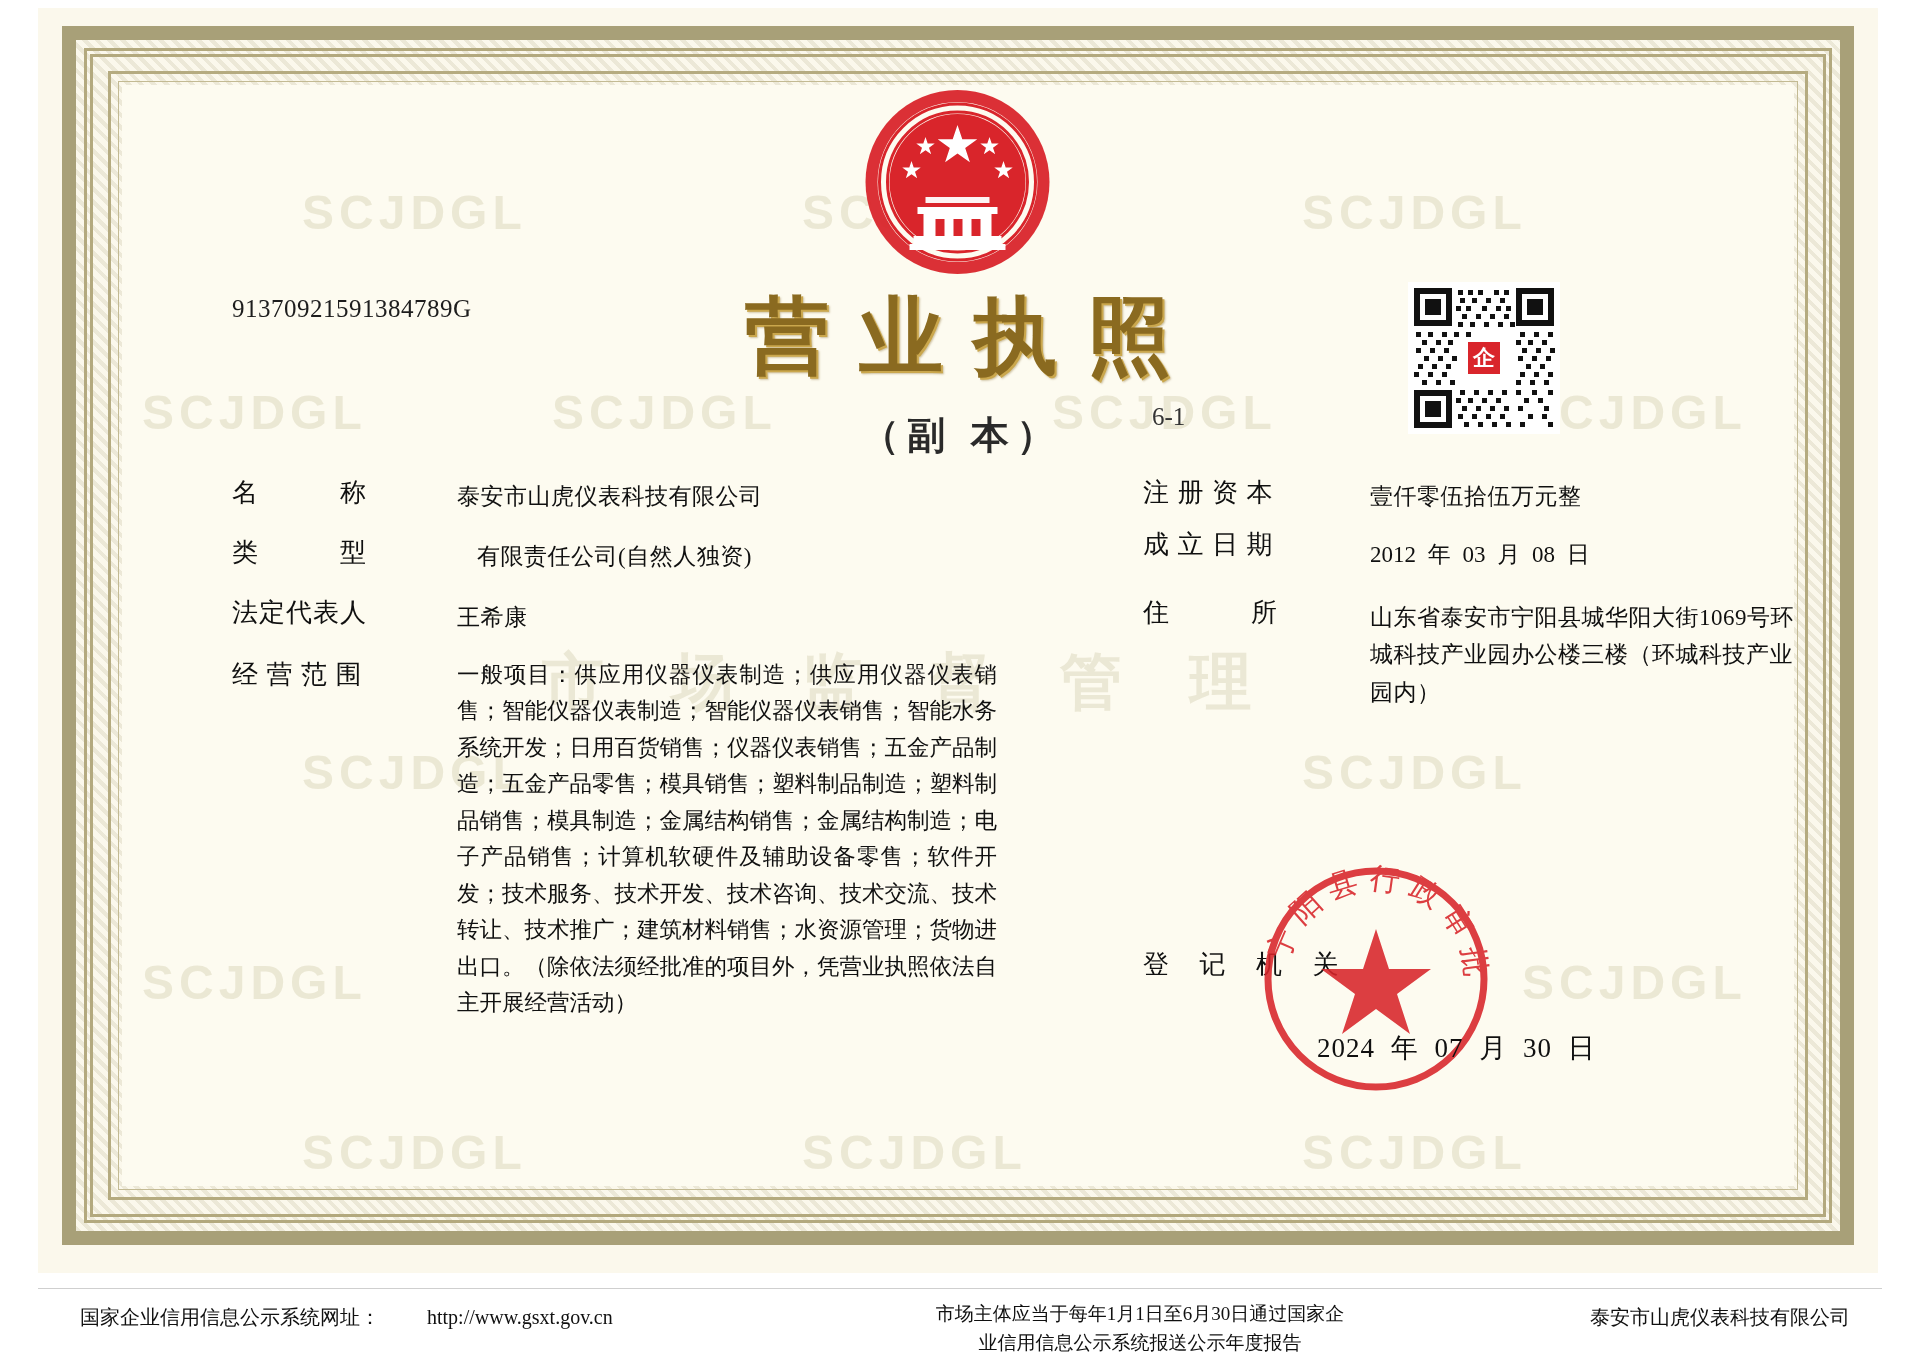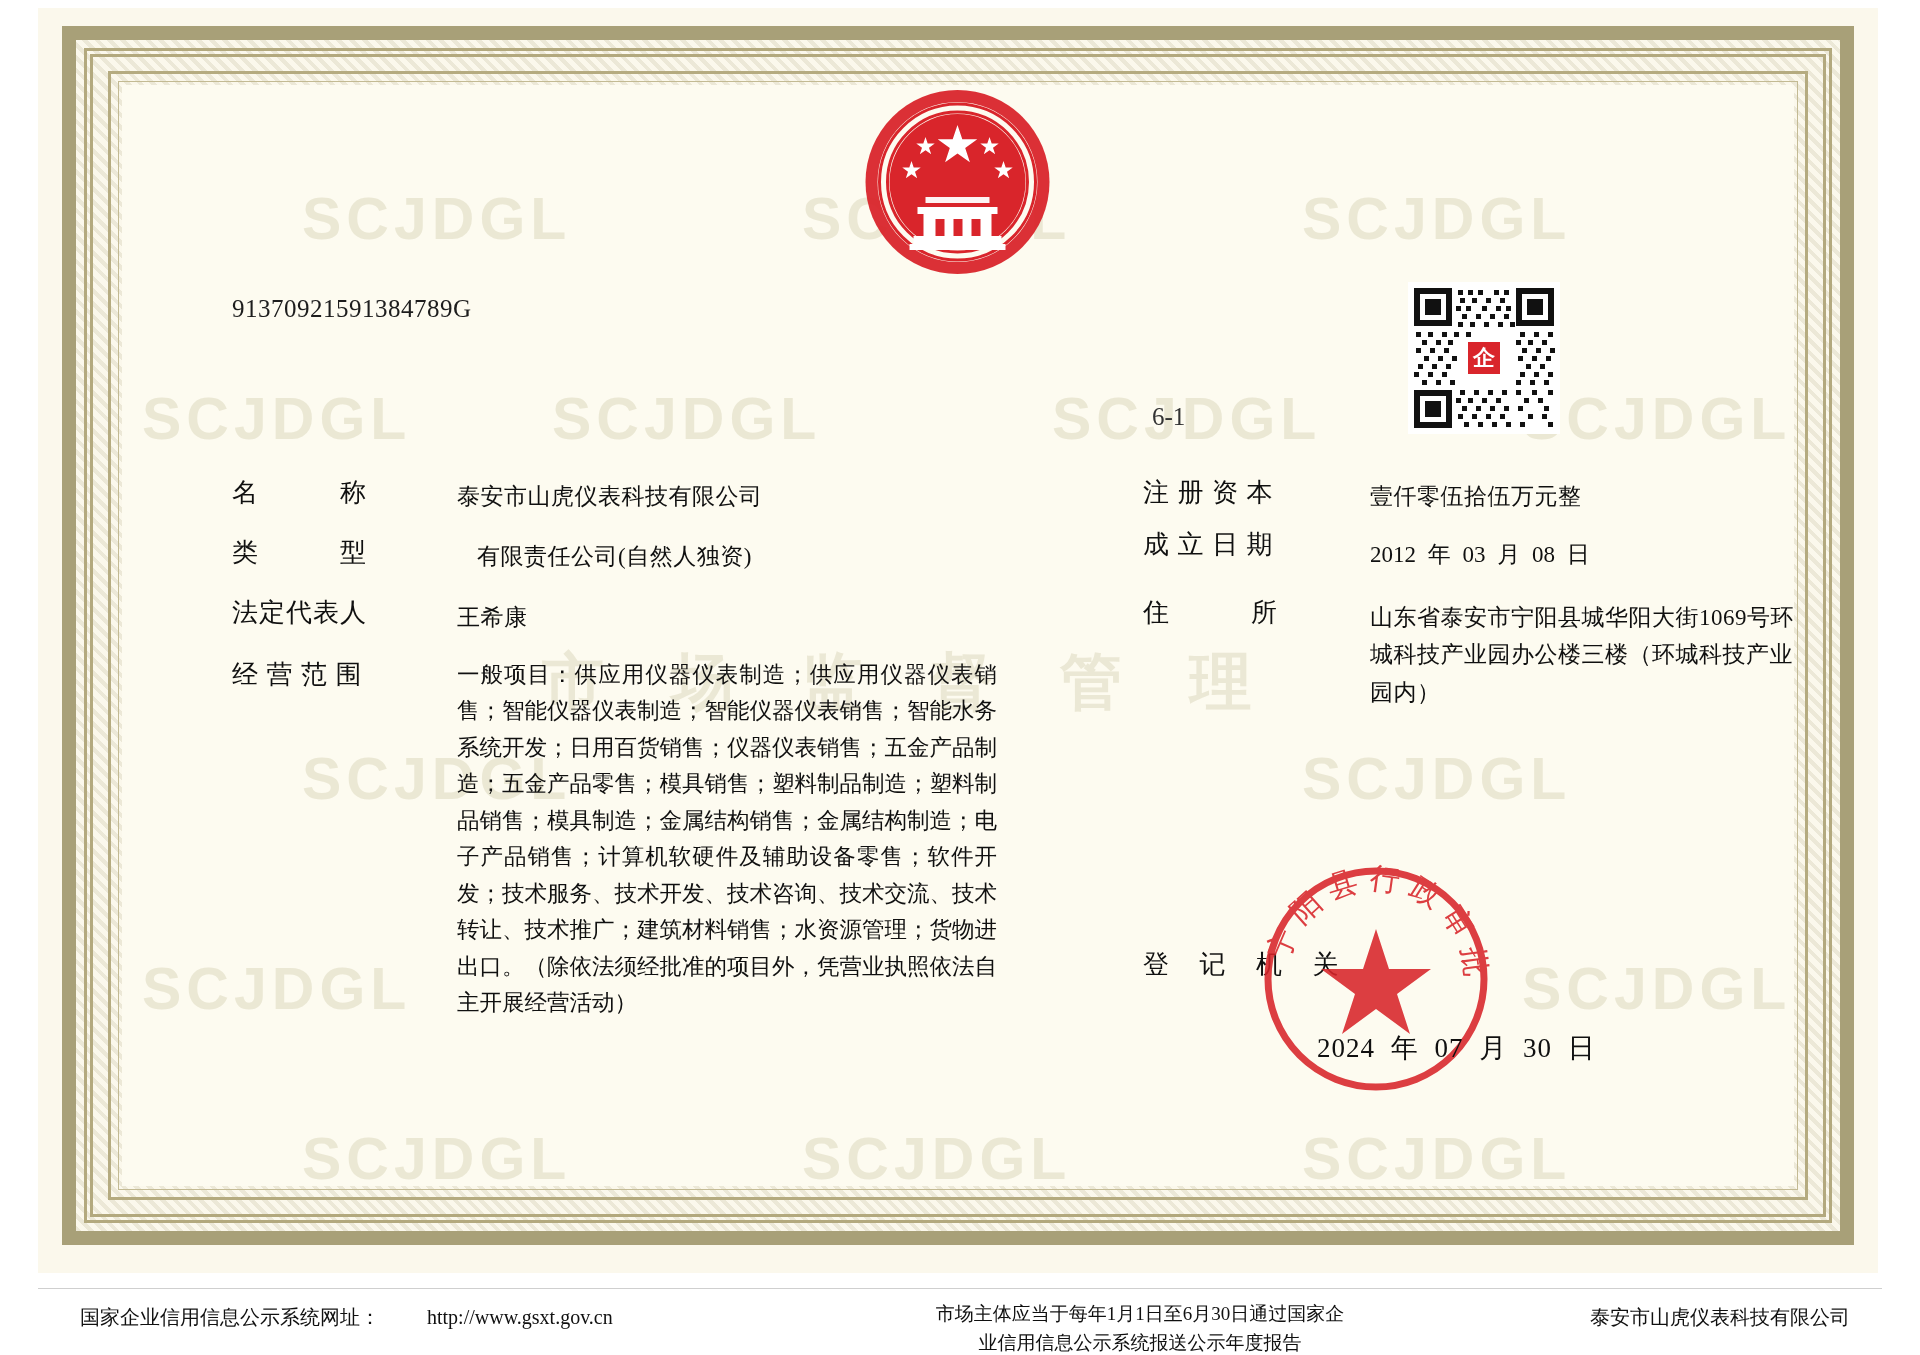--- a/index.html
+++ b/index.html
@@ -75,21 +75,21 @@
     box-sizing: border-box;
     overflow: hidden;
   }
 
   
   .watermark {
     position: absolute;
     color: rgba(196, 188, 150, 0.30);
     font-family: "Liberation Sans", sans-serif;
     font-weight: bold;
-    font-size: 59px;
+    font-size: 48px;
     letter-spacing: 5px;
     white-space: nowrap;
     user-select: none;
   }
   .wm-big {
     position: absolute;
     color: rgba(200, 192, 156, 0.32);
     font-size: 62px;
     font-weight: bold;
     letter-spacing: 26px;
@@ -353,20 +353,24 @@
         <g fill="#ffffff" opacity="0.95">
           <rect x="70" y="120" width="64" height="6"></rect>
         </g>
       </svg>
     </div>
 
     <div class="code-block">
       <div class="code-value">91370921591384789G</div>
     </div>
 
+    <div class="title-block">
+      <div class="main-title">营业执照</div>
+      <div class="sub-title">（副 本）</div>
+    </div>
     <div class="serial">6-1</div>
 
     <div class="qr-wrap">
       <svg viewBox="0 0 152 152" width="152" height="152" xmlns="http://www.w3.org/2000/svg">
         <rect width="152" height="152" fill="#ffffff"></rect>
         <g fill="#111111">
 
           <rect x="6" y="6" width="38" height="38"></rect>
             <rect x="12" y="12" width="26" height="26" fill="#fff"></rect>
             <rect x="17" y="17" width="16" height="16"></rect>

